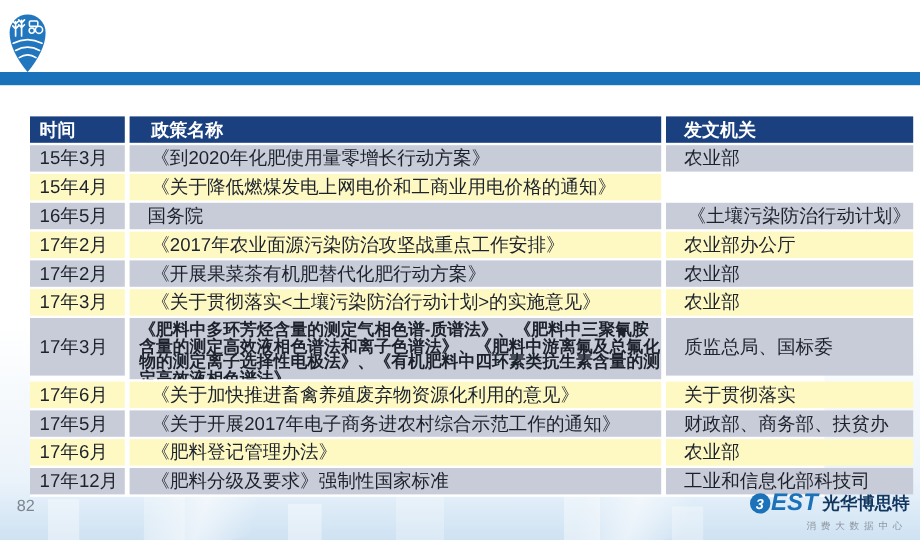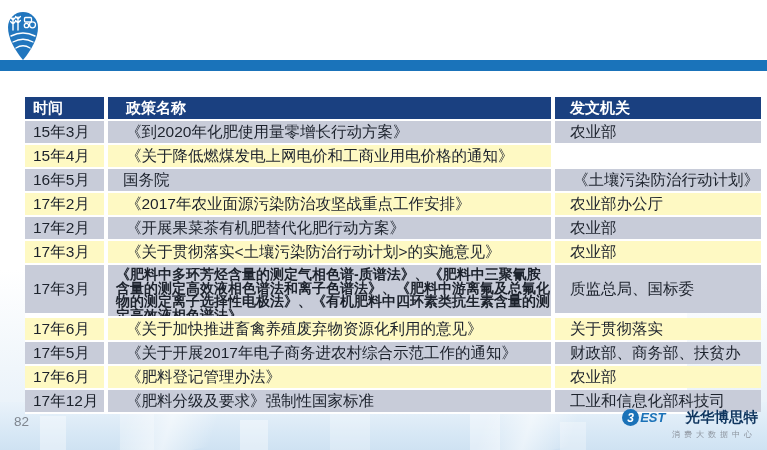--- a/index.html
+++ b/index.html
@@ -44,22 +44,22 @@
   .bldg{position:absolute;bottom:0;background:rgba(255,255,255,0.38);}
   .streak{position:absolute;width:220px;height:60px;top:-8px;
     background:linear-gradient(120deg,rgba(255,255,255,0) 30%,rgba(255,255,255,0.55) 50%,rgba(255,255,255,0) 70%);
     transform:rotate(-12deg);}
   .page-number{position:absolute;left:14px;top:414px;font-size:13.5px;color:#7f868f;}
 
   .best-logo{position:absolute;right:9px;top:408px;text-align:right;}
   .best-row{display:flex;align-items:center;justify-content:flex-end;}
   .best-circle{width:17px;height:17px;border-radius:50%;background:#1b72b8;color:#ffffff;
     font-size:12px;font-weight:bold;font-style:italic;display:flex;align-items:center;justify-content:center;}
-  .best-est{font-size:13px;font-weight:800;font-style:italic;color:#1b72b8;margin-left:1px;letter-spacing:0;}
-  .best-company{font-size:14.5px;font-weight:800;color:#10365f;margin-left:20px;}
+  .best-est{font-size:20px;font-weight:800;font-style:italic;color:#1b72b8;margin-left:1px;letter-spacing:0;}
+  .best-company{font-size:14.5px;font-weight:800;color:#10365f;margin-left:4px;}
   .best-sub{font-size:8px;color:#8d949e;letter-spacing:4px;margin-top:2px;padding-right:2px;}
 </style>
 </head>
 <body>
 
 <div class="slide">
 
   <div class="logo-balloon">
     <svg width="34" height="66" viewBox="0 0 34 66">
       <path d="M17 54 C 8 43, 2 32, 2 21 A 15 15 0 1 1 32 21 C 32 32, 26 43, 17 54 Z" fill="#2176be"></path>

